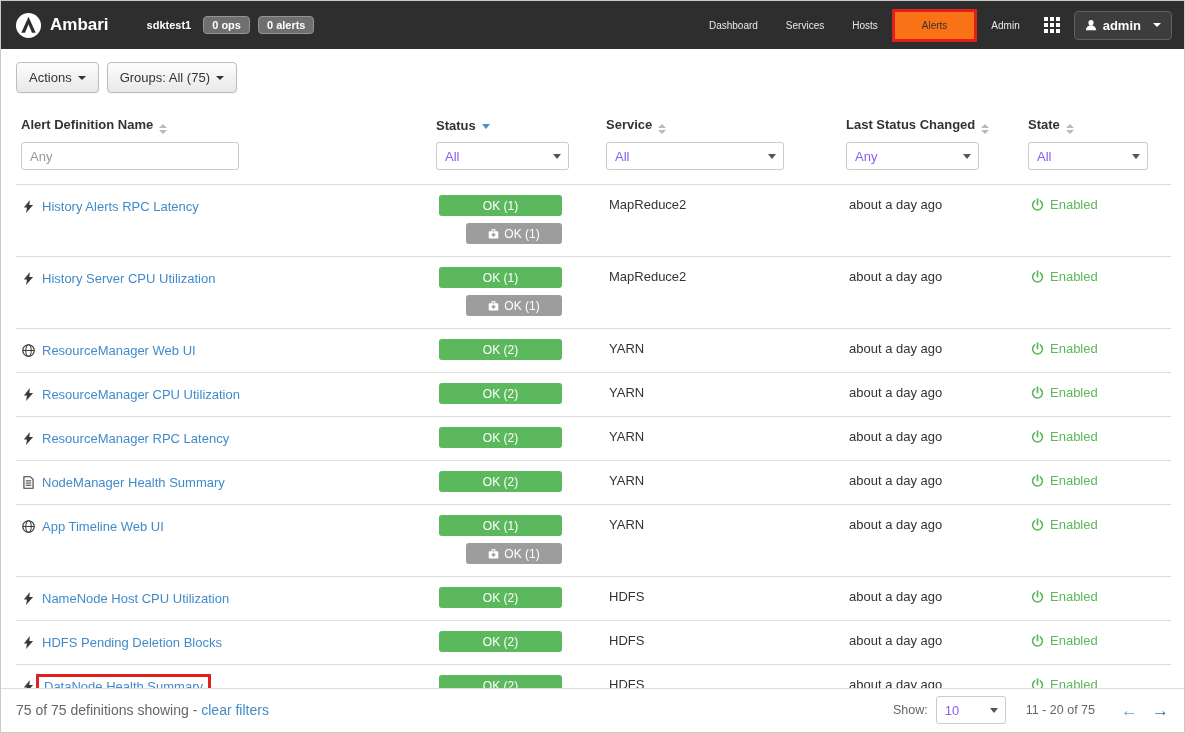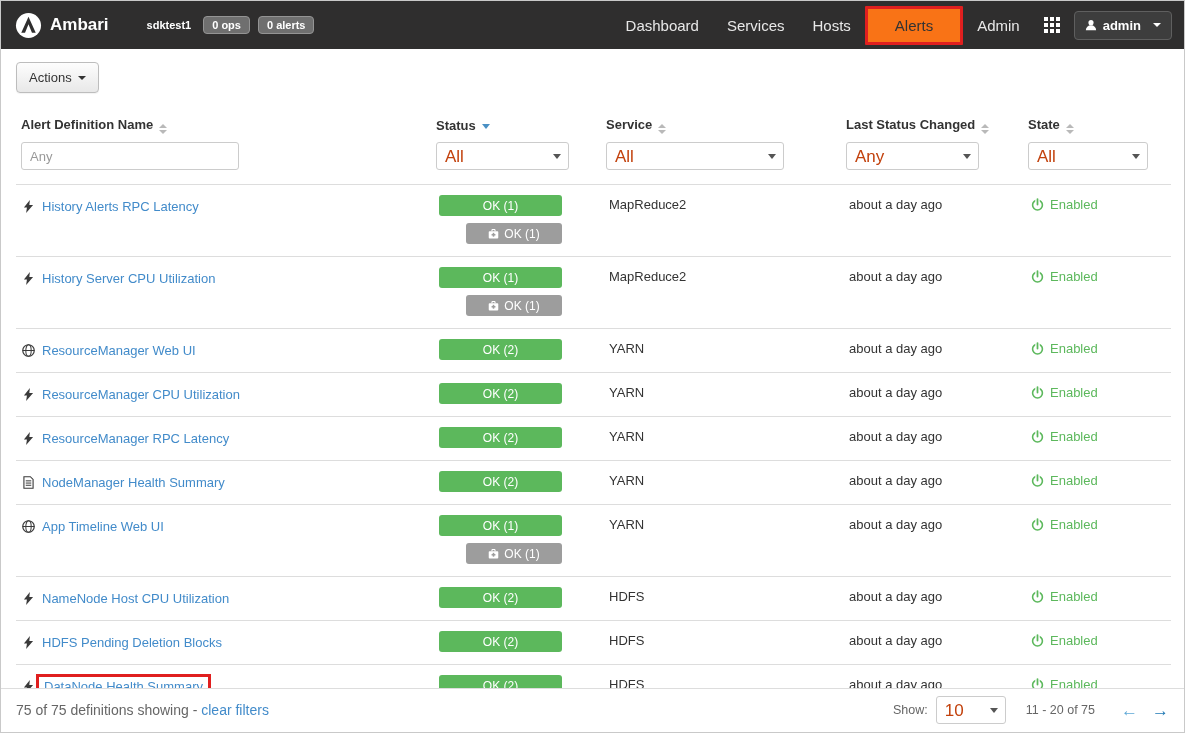--- a/index.html
+++ b/index.html
@@ -8,21 +8,21 @@
   .page { width:1185px; height:733px; border:1px solid #c9c9c9; background:#fff; overflow:hidden; position:relative; }
 
   
   .navbar { height:48px; background:#2f2e2e; display:flex; justify-content:space-between; align-items:center; padding:0 12px 0 14px; }
   .nav-left { display:flex; align-items:center; gap:8px; }
   .logo { display:inline-flex; align-items:center; }
   .brand { color:#fff; font-size:17px; font-weight:bold; margin-right:30px; cursor:pointer; }
   .cluster { color:#fff; font-size:11px; font-weight:bold; margin-right:4px; }
   .nav-badge { background:#6f6f6f; border:1px solid #949494; color:#fff; font-size:11px; font-weight:bold; border-radius:4px; padding:2px 8px; cursor:pointer; }
   .nav-right { display:flex; align-items:center; height:40px; }
-  .nav-item { color:#e8e8e8; font-size:15px; padding:12px 14px; cursor:pointer; text-decoration:none; }
+  .nav-item { color:#e8e8e8; font-size:10px; padding:12px 14px; cursor:pointer; text-decoration:none; }
   .nav-item.active { background:#f97316; color:#333; padding:8px 27px; border:3px solid #e01f1f; border-radius:1px; }
   .nav-icon { margin:0 14px 0 10px; cursor:pointer; display:inline-flex; }
   .user-btn { display:inline-flex; align-items:center; gap:6px; background:#3d3d3d; border:1px solid #5f5f5f; border-radius:4px; color:#fff; font-size:13px; font-weight:bold; padding:6px 10px; cursor:pointer; font-family:inherit; }
 
   .caret { display:inline-block; width:0; height:0; border-left:4px solid transparent; border-right:4px solid transparent; border-top:4px solid #333; margin-left:6px; vertical-align:middle; }
   .caret-light { border-top-color:#fff; }
 
   
   .toolbar { padding:13px 15px 12px; display:flex; gap:8px; }
   .btn { display:inline-flex; align-items:center; background:linear-gradient(#fdfdfd,#e8e8e8); border:1px solid #bdbdbd; border-radius:4px; padding:7px 12px; font-size:13px; color:#333; cursor:pointer; font-family:inherit; box-shadow:0 1px 1px rgba(0,0,0,0.05); }
@@ -34,21 +34,21 @@
   th { text-align:left; font-size:13px; color:#333; font-weight:bold; }
   .header-row th { padding:12px 8px 4px 5px; cursor:pointer; }
   .sort { display:inline-flex; flex-direction:column; gap:2px; margin-left:6px; vertical-align:1px; }
   .sort .up { width:0;height:0;border-left:4px solid transparent;border-right:4px solid transparent;border-bottom:4px solid #b9b9b9; }
   .sort .down { width:0;height:0;border-left:4px solid transparent;border-right:4px solid transparent;border-top:4px solid #b9b9b9; }
   .sort-desc { display:inline-block; width:0;height:0;border-left:4px solid transparent;border-right:4px solid transparent;border-top:5px solid #4a90c4; margin-left:6px; vertical-align:1px; }
   .filter-row th { padding:4px 8px 14px 5px; border-bottom:1px solid #ddd; }
   .text-filter { width:218px; height:28px; border:1px solid #ccc; border-radius:3px; padding:4px 8px; font-size:13px; color:#555; font-family:inherit; }
   .text-filter::placeholder { color:#999; }
   .select-wrap { position:relative; display:block; }
-  .select-wrap select { width:100%; height:28px; border:1px solid #ccc; border-radius:3px; background:#fff; appearance:none; -webkit-appearance:none; -moz-appearance:none; padding:0 22px 0 8px; font-size:17px; color:#c2410c; font-family:inherit; cursor:pointer; }
+  .select-wrap select { width:100%; height:28px; border:1px solid #ccc; border-radius:3px; background:#fff; appearance:none; -webkit-appearance:none; -moz-appearance:none; padding:0 22px 0 8px; font-size:13px; color:#8b5cf6; font-family:inherit; cursor:pointer; }
   .select-wrap::after { content:""; position:absolute; right:8px; top:12px; width:0; height:0; border-left:4px solid transparent; border-right:4px solid transparent; border-top:5px solid #555; pointer-events:none; }
   .w-status { width:133px; } .w-service { width:178px; } .w-last { width:133px; } .w-state { width:120px; }
 
   tbody td { vertical-align:top; border-bottom:1px solid #ddd; padding:12px 8px; font-size:13px; color:#333; }
   td.col-name { padding-left:5px; }
   .name-inner { display:flex; align-items:flex-start; gap:7px; padding-top:2px; }
   .type-icon { display:inline-flex; width:14px; justify-content:center; margin-top:1px; }
   .alert-link { color:#428bca; text-decoration:none; cursor:pointer; }
   .alert-link.annotated { display:inline-block; border:3px solid #e01f1f; padding:2px 5px; margin:-5px 0 -6px -6px; }
   .badge-stack { display:flex; flex-direction:column; gap:7px; width:123px; margin-top:-2px; }
@@ -117,20 +117,24 @@
         <span class="caret caret-light"></span>
       </button>
     </nav>
   </header>
 
   <div class="toolbar">
     <button class="btn">
       <span>Actions</span>
       <span class="caret"></span>
     </button>
+    <button class="btn">
+      <span>Groups:  All (75)</span>
+      <span class="caret"></span>
+    </button>
   </div>
 
   <div class="table-wrap">
     <table>
       <colgroup>
           <col class="c1">
           <col class="c2">
           <col class="c3">
           <col class="c4">
           <col class="c5">

